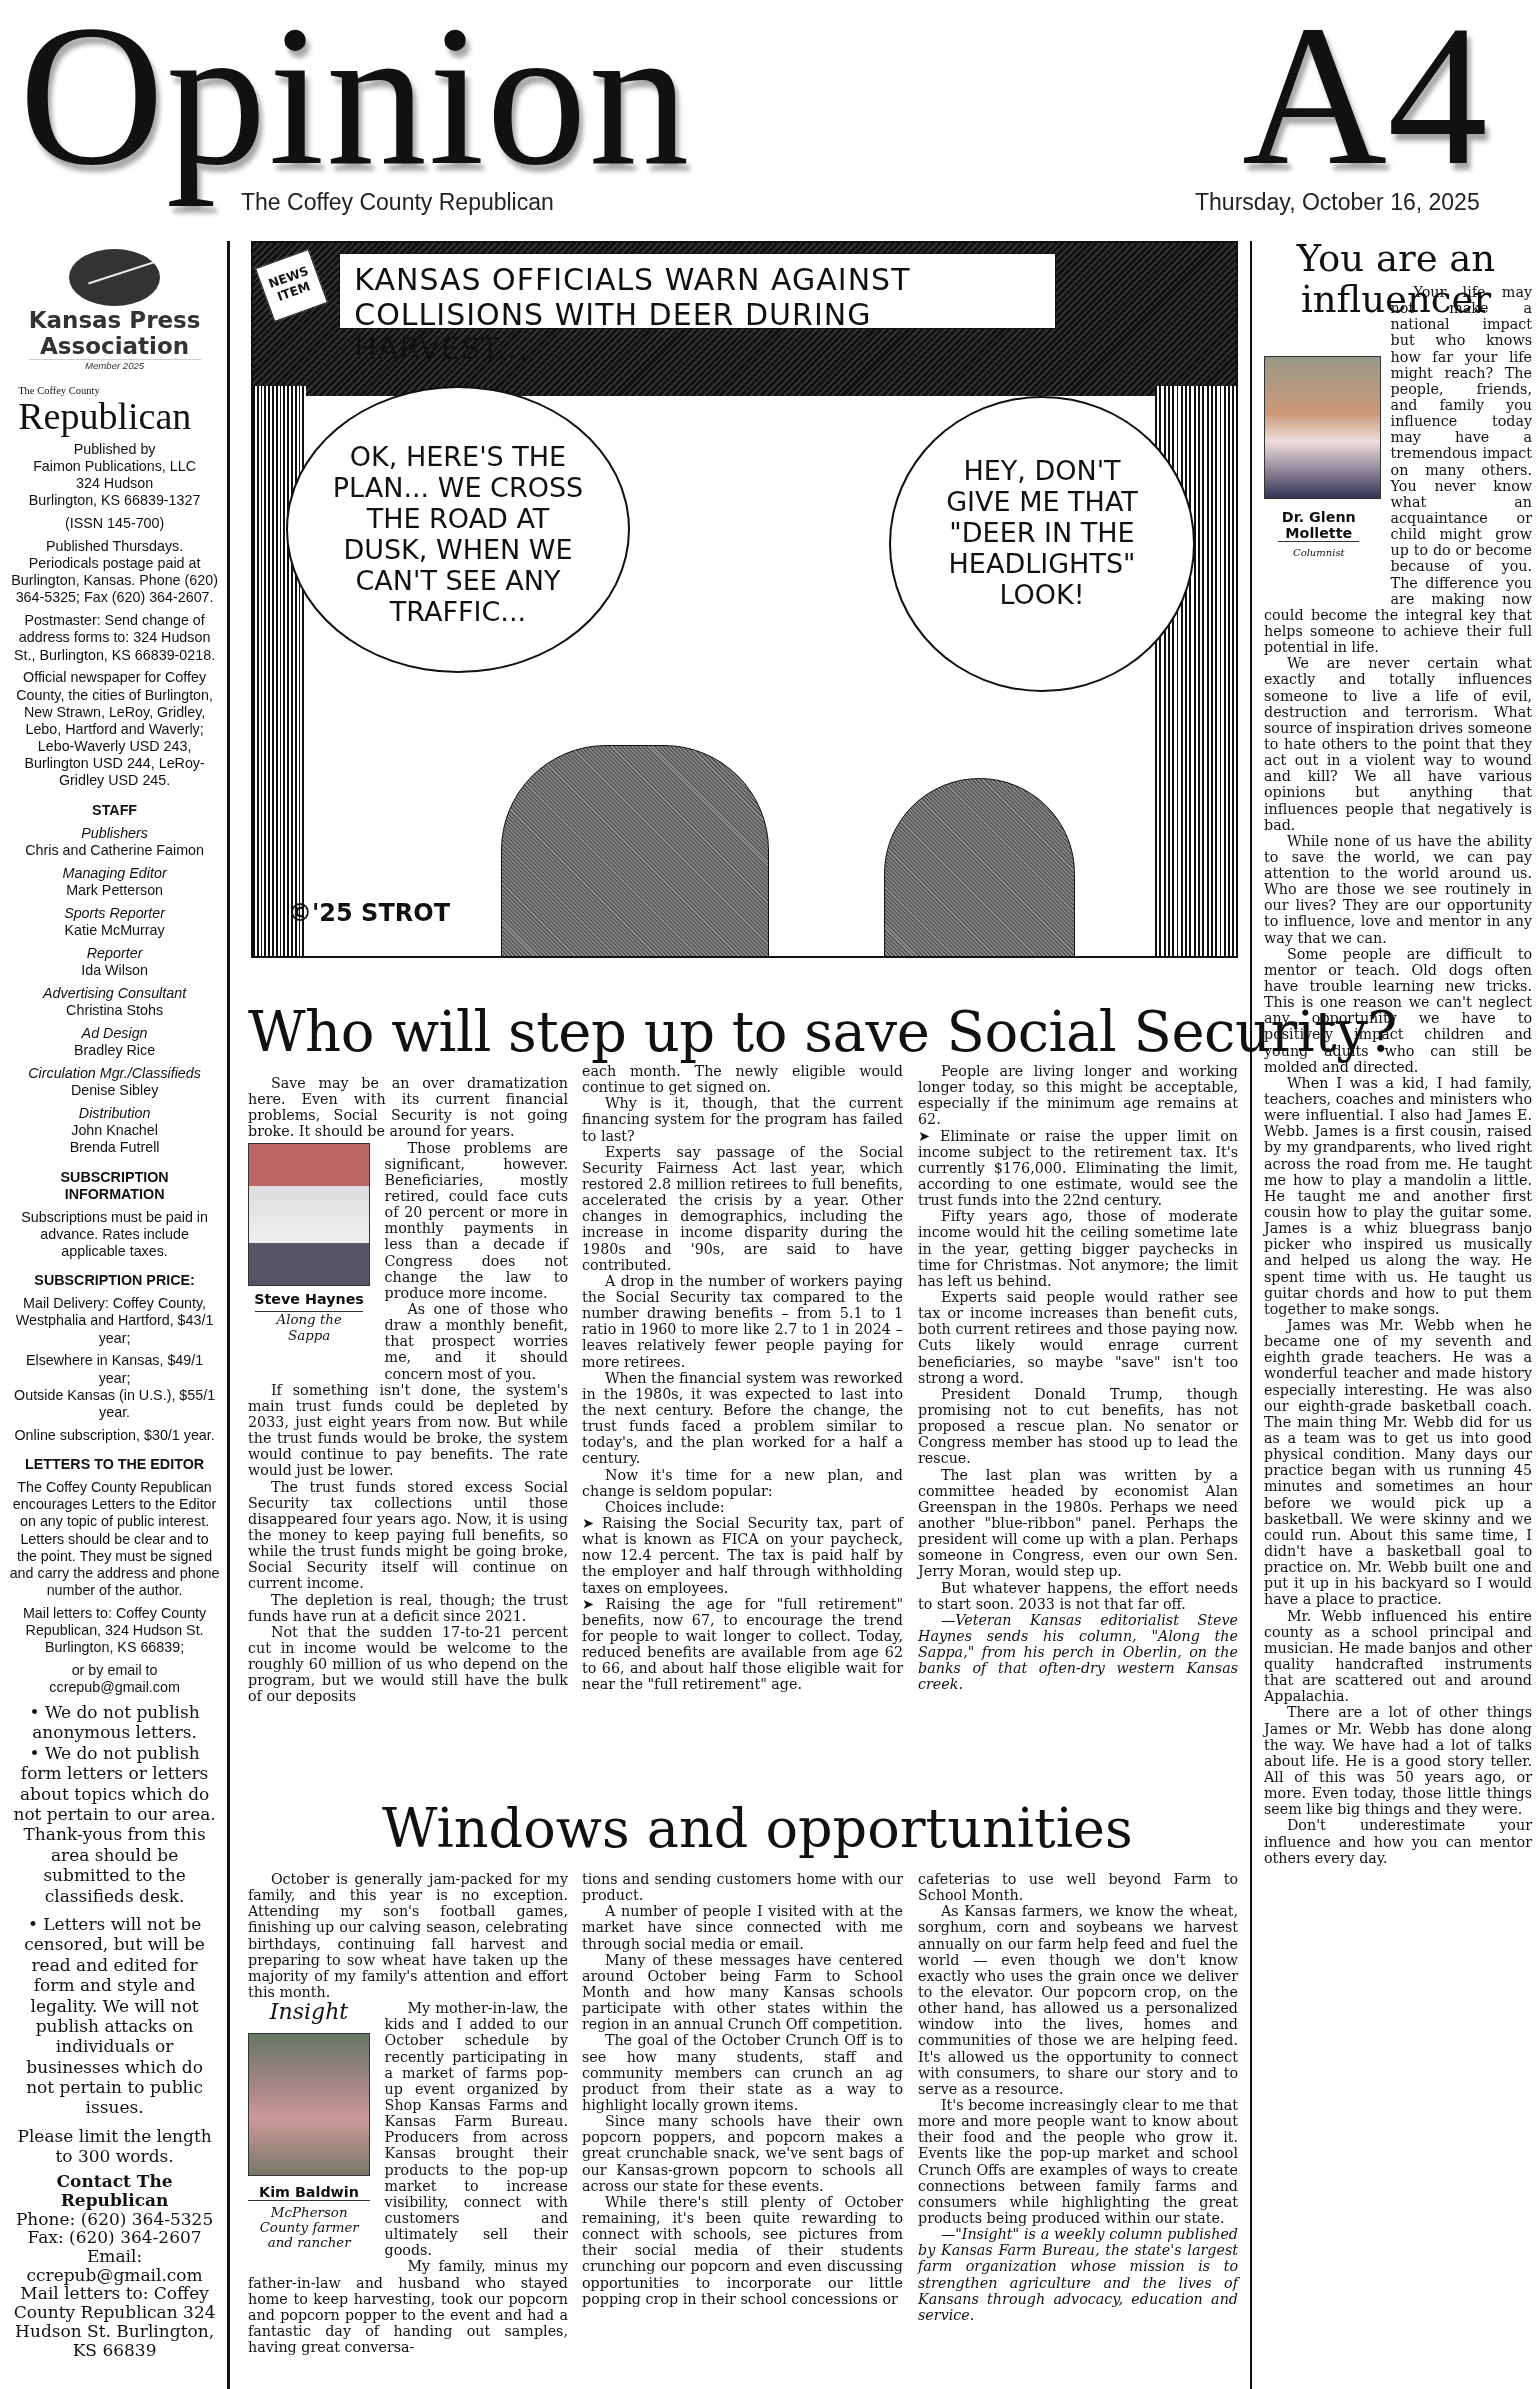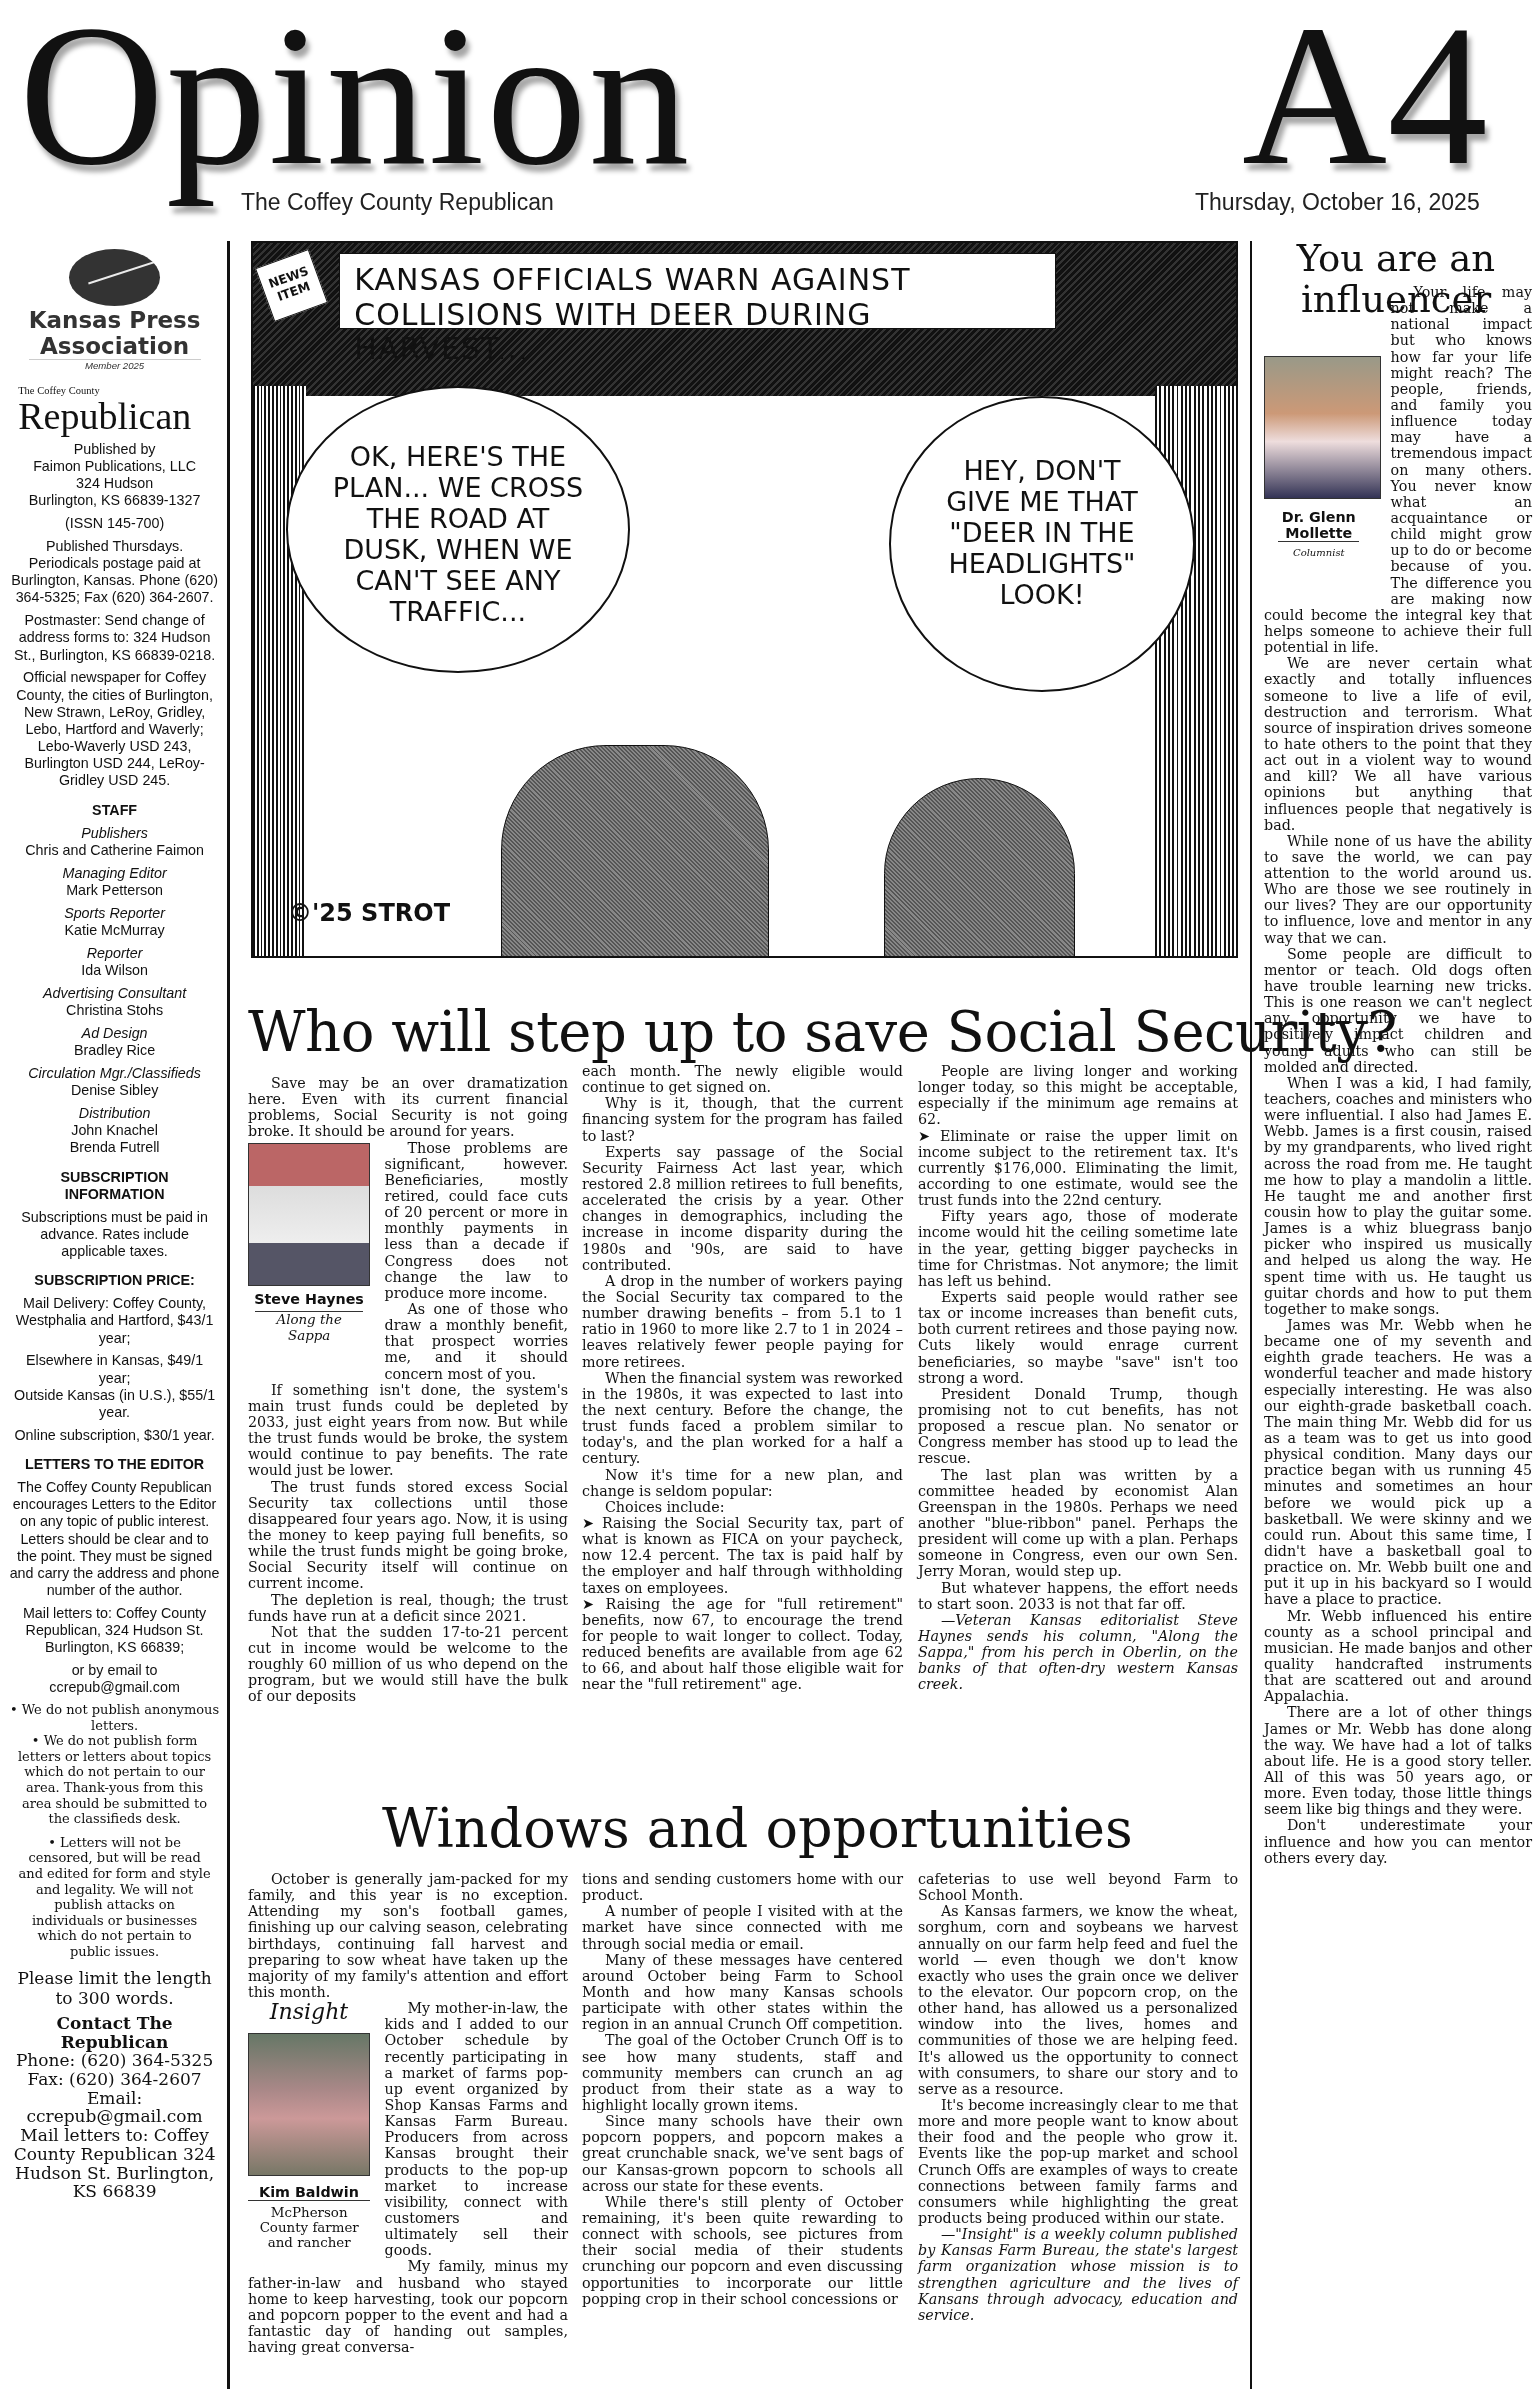--- a/index.html
+++ b/index.html
@@ -15,21 +15,21 @@
 #kpa-logo{margin:4.8px auto 0;width:172px}
 #kpa-logo .globe{width:91px;height:57px;border-radius:50%;background:#333;margin:0 auto;position:relative}
 #kpa-logo .quill{position:absolute;left:19px;top:14.3px;width:124px;height:19px;border-top:2.9px solid #fff;transform:rotate(-18deg);opacity:.9}
 #kpa-logo .kpa-name{font-family:"DejaVu Sans",sans-serif;font-weight:bold;font-size:23px;line-height:1;color:#333;margin-top:2.9px}
 #kpa-logo .kpa-member{font-style:italic;font-size:9.6px;color:#333;border-top:0.5px solid #ccc;margin-top:1.9px}
 .masthead-small{font-family:"Liberation Serif",serif;font-size:10.5px;text-align:left;margin-top:13.4px;padding-left:8.6px}
 .masthead-big{font-family:"Liberation Serif",serif;font-size:38px;line-height:.95;text-align:left;padding-left:8.6px}
 #sidebar p{margin:5.7px 0}
 #sidebar .hd{font-weight:bold;font-size:14.3px;margin-top:12.4px}
 #sidebar .role{font-style:italic}
-.serifbox{font-family:"DejaVu Serif",serif;font-size:13px}
+.serifbox{font-family:"DejaVu Serif",serif;font-size:17px}
 .serifbig{font-family:"DejaVu Serif",serif;font-size:17px}
 
 #cartoon{left:251px;top:241px;width:987px;height:717px;border:2.9px solid #111;background:#fff;overflow:hidden}
 #cartoon .caption{position:absolute;left:86px;top:9.6px;width:717px;height:76px;border:1.9px solid #111;background:#fff;font-family:"DejaVu Sans",sans-serif;font-size:30px;padding:9.6px 14.3px;line-height:1.15;letter-spacing:1px}
 #cartoon .news{position:absolute;left:9.6px;top:14.3px;width:57px;height:57px;border:1.9px solid #111;font-size:12.4px;font-family:"DejaVu Sans",sans-serif;font-weight:bold;transform:rotate(-20deg);text-align:center;padding-top:10.5px;background:#fff}
 #cartoon .dark{position:absolute;background:#1c1c1c}
 #cartoon .bubble{position:absolute;background:#fff;border:2.4px solid #111;border-radius:50%;font-family:"DejaVu Sans",sans-serif;font-size:27px;text-align:center;line-height:1.15}
 #cartoon .deer{position:absolute;background:repeating-linear-gradient(45deg,#555 0 1.4px,#888 1.4px 2.9px);border:1.9px solid #111}
 #cartoon .sig{position:absolute;left:35px;bottom:29px;font-family:"DejaVu Sans",sans-serif;font-size:24px;font-weight:bold}
 
@@ -164,21 +164,21 @@
   <p class="tag">—Veteran Kansas editorialist Steve Haynes sends his column, "Along the Sappa," from his perch in Oberlin, on the banks of that often-dry western Kansas creek.</p>
 </div>
 
 <div class="hl" style="left:382px;top:1797px;font-size:54px">Windows and opportunities</div>
 <div class="col" style="left:248px;top:1871px;width:320px">
   <p>October is generally jam-packed for my family, and this year is no exception. Attending my son's football games, finishing up our calving season, celebrating birthdays, continuing fall harvest and preparing to sow wheat have taken up the majority of my family's attention and effort this month.</p>
   <div style="float:left;width:129px;height:268px;margin:0 7.6px 0 0;position:relative">
     <div style="position:absolute;left:0;top:0;width:122px;text-align:center;font-style:italic;font-size:22px">Insight</div>
     <div class="mug" style="left:0;top:33px;width:122px;height:143px;background:linear-gradient(#676 0,#a88 40%,#c99 60%,#776 100%)"></div>
     <div class="mugname" style="left:0;top:184px;width:122px;border-bottom:1px solid #333">Kim Baldwin</div>
-    <div style="position:absolute;left:7.2px;top:205px;width:108px;font-size:13.4px;text-align:center">McPherson County farmer and rancher</div>
+    <div style="position:absolute;left:7.2px;top:205px;width:108px;font-style:italic;font-size:13.4px;text-align:center">McPherson County farmer and rancher</div>
   </div>
   <p>My mother-in-law, the kids and I added to our October schedule by recently participating in a market of farms pop-up event organized by Shop Kansas Farms and Kansas Farm Bureau. Producers from across Kansas brought their products to the pop-up market to increase visibility, connect with customers and ultimately sell their goods.</p>
   <p>My family, minus my father-in-law and husband who stayed home to keep harvesting, took our popcorn and popcorn popper to the event and had a fantastic day of handing out samples, having great conversa-</p>
 </div>
 <div class="col" style="left:582px;top:1871px;width:321px">
   <p class="noind">tions and sending customers home with our product.</p>
   <p>A number of people I visited with at the market have since connected with me through social media or email.</p>
   <p>Many of these messages have centered around October being Farm to School Month and how many Kansas schools participate with other states within the region in an annual Crunch Off competition.</p>
   <p>The goal of the October Crunch Off is to see how many students, staff and community members can crunch an ag product from their state as a way to highlight locally grown items.</p>
   <p>Since many schools have their own popcorn poppers, and popcorn makes a great crunchable snack, we've sent bags of our Kansas-grown popcorn to schools all across our state for these events.</p>

